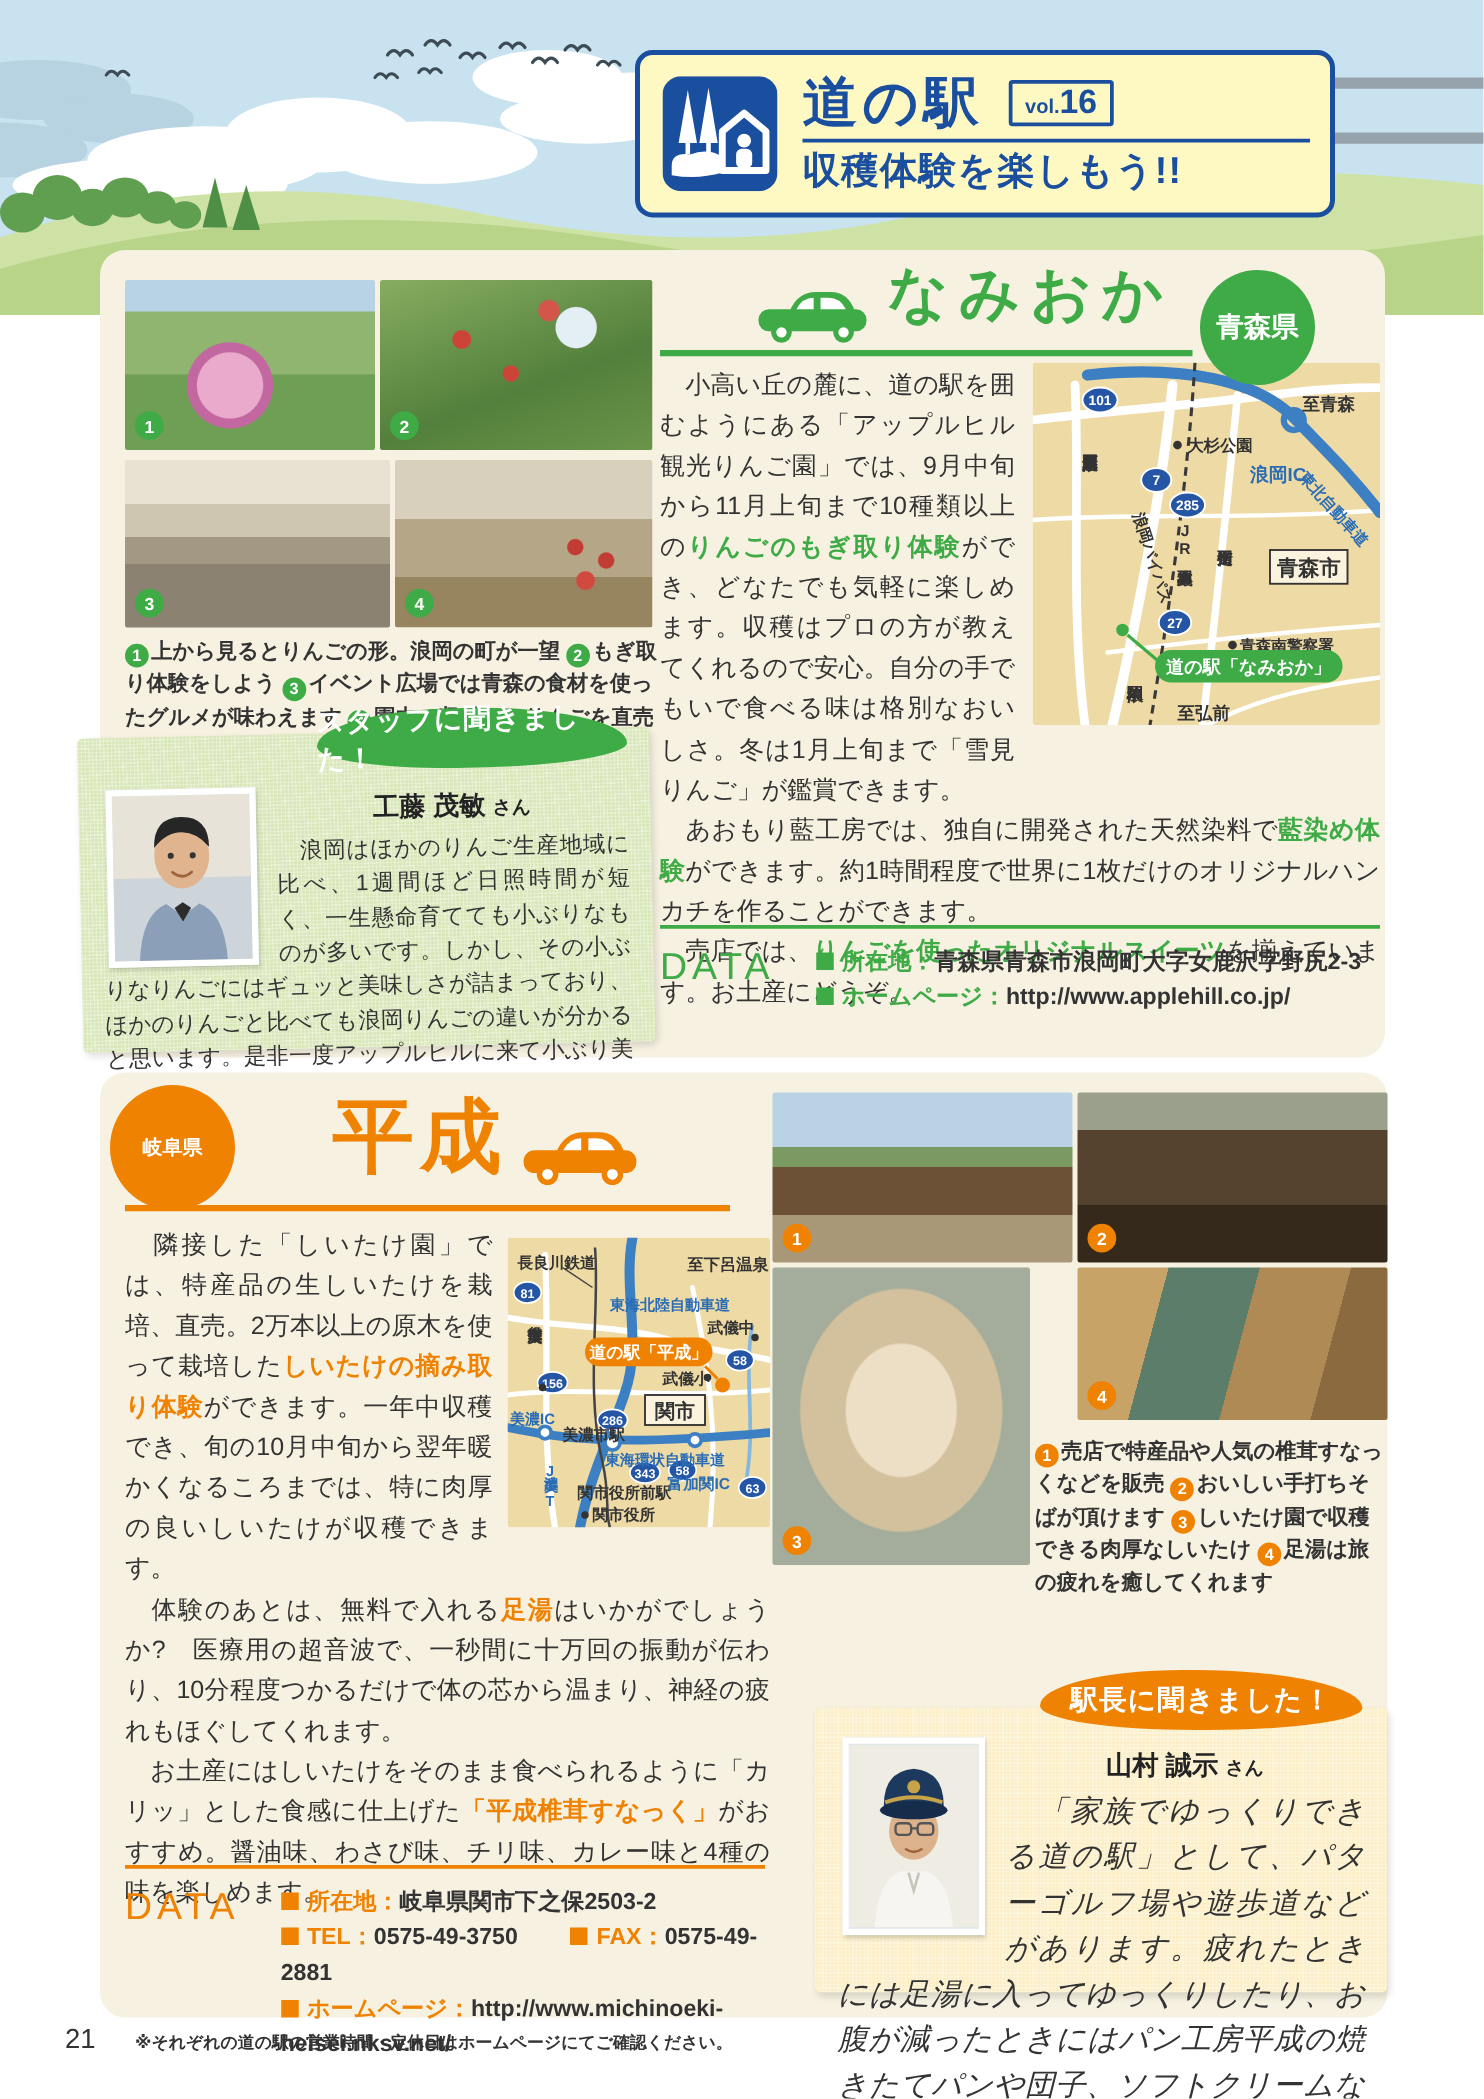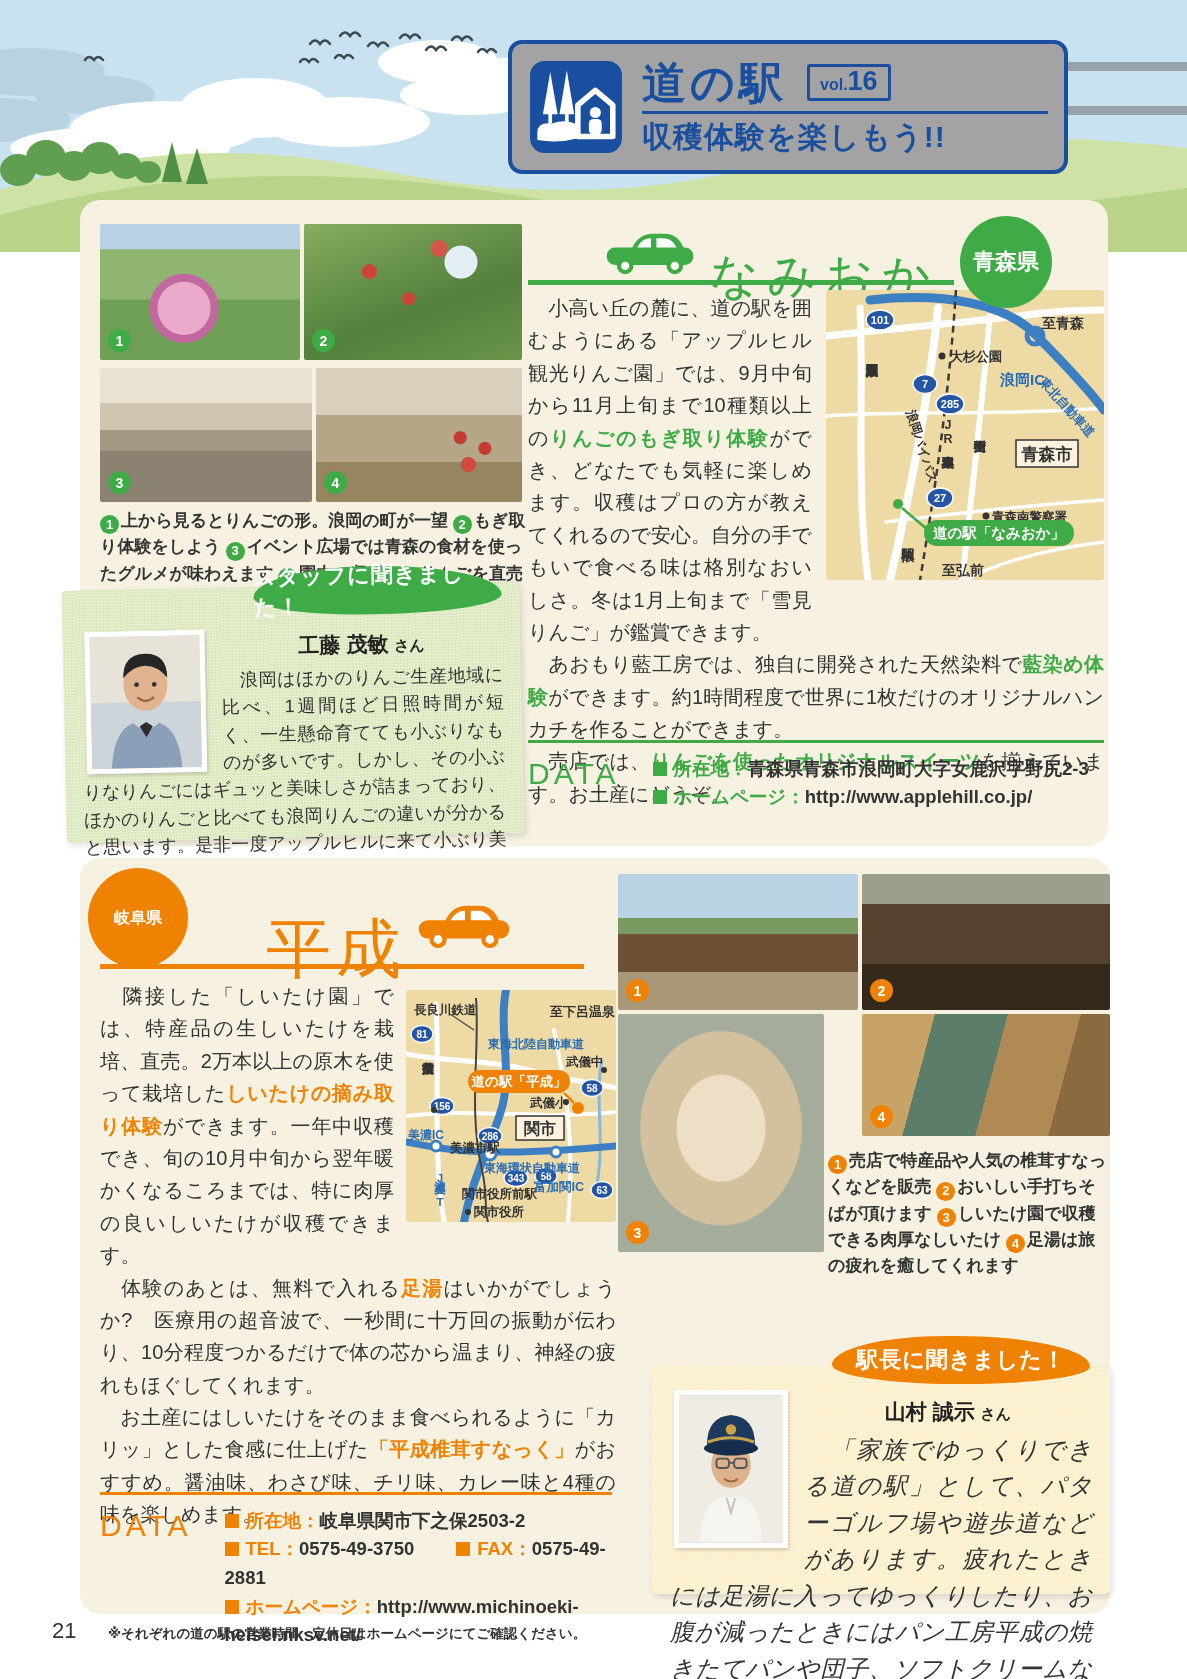--- a/index.html
+++ b/index.html
@@ -5,21 +5,21 @@
   html,body{margin:0;padding:0;}
   body{font-family:"Liberation Sans","DejaVu Sans",sans-serif;background:#fff;}
   .page{position:relative;width:1187px;height:1679px;background:#fff;overflow:hidden;}
 
   
   .sky-svg{position:absolute;left:0;top:0;z-index:1;}
 
   .graybar{position:absolute;background:#97a3ac;height:9px;border-radius:4px 0 0 4px;z-index:2;}
 
   
-  .sign{position:absolute;left:508px;top:40px;width:552px;height:126px;background:#a3a3a3;
+  .sign{position:absolute;left:508px;top:40px;width:552px;height:126px;background:#fef9c3;
         border:4px solid #1a4e9e;border-radius:14px;z-index:3;display:flex;align-items:center;}
   .sign-icon{width:92px;height:92px;margin-left:18px;flex:0 0 auto;}
   .sign-right{margin-left:20px;flex:1;padding-right:16px;}
   .sign-row1{display:flex;align-items:center;}
   .sign-title{font-size:44px;font-weight:bold;color:#1a4e9e;letter-spacing:4px;line-height:1;}
   .vol-box{margin-left:20px;border:3px solid #1a4e9e;border-radius:3px;padding:1px 10px 3px;color:#1a4e9e;
            display:inline-flex;align-items:baseline;}
   .vol-prefix{font-size:16px;font-weight:bold;}
   .vol-num{font-size:27px;font-weight:bold;line-height:1;}
   .sign-divider{height:3.5px;background:#1a4e9e;margin-top:6px;}
@@ -84,21 +84,21 @@
   .ph-h4{background:linear-gradient(105deg,#c7a368 0 26%, #5d7d6b 26% 52%, #b08a54 52% 78%, #8a6a3e 78%);}
 
   
   .vtext{writing-mode:vertical-rl;text-orientation:upright;}
   .map-svg text{font-family:"Liberation Sans","DejaVu Sans",sans-serif;}
 
   
   .footer-page{position:absolute;left:52px;top:1618px;font-size:22px;color:#333;}
   .footer-note{position:absolute;left:108px;top:1625px;font-size:13.5px;font-weight:bold;color:#333;}
 
-  .title-text{position:absolute;font-weight:normal;line-height:1;margin-top:40px;}
+  .title-text{position:absolute;font-weight:bold;line-height:1;}
   .car{position:absolute;}
 </style>
 </head>
 <body>
 
 <div class="page">
 
   <svg class="sky-svg" width="1187" height="252" viewBox="0 0 1187 252">
     <rect x="0" y="0" width="1187" height="200" fill="#c9e2f0"></rect>
     <g fill="#b7d2e1">

